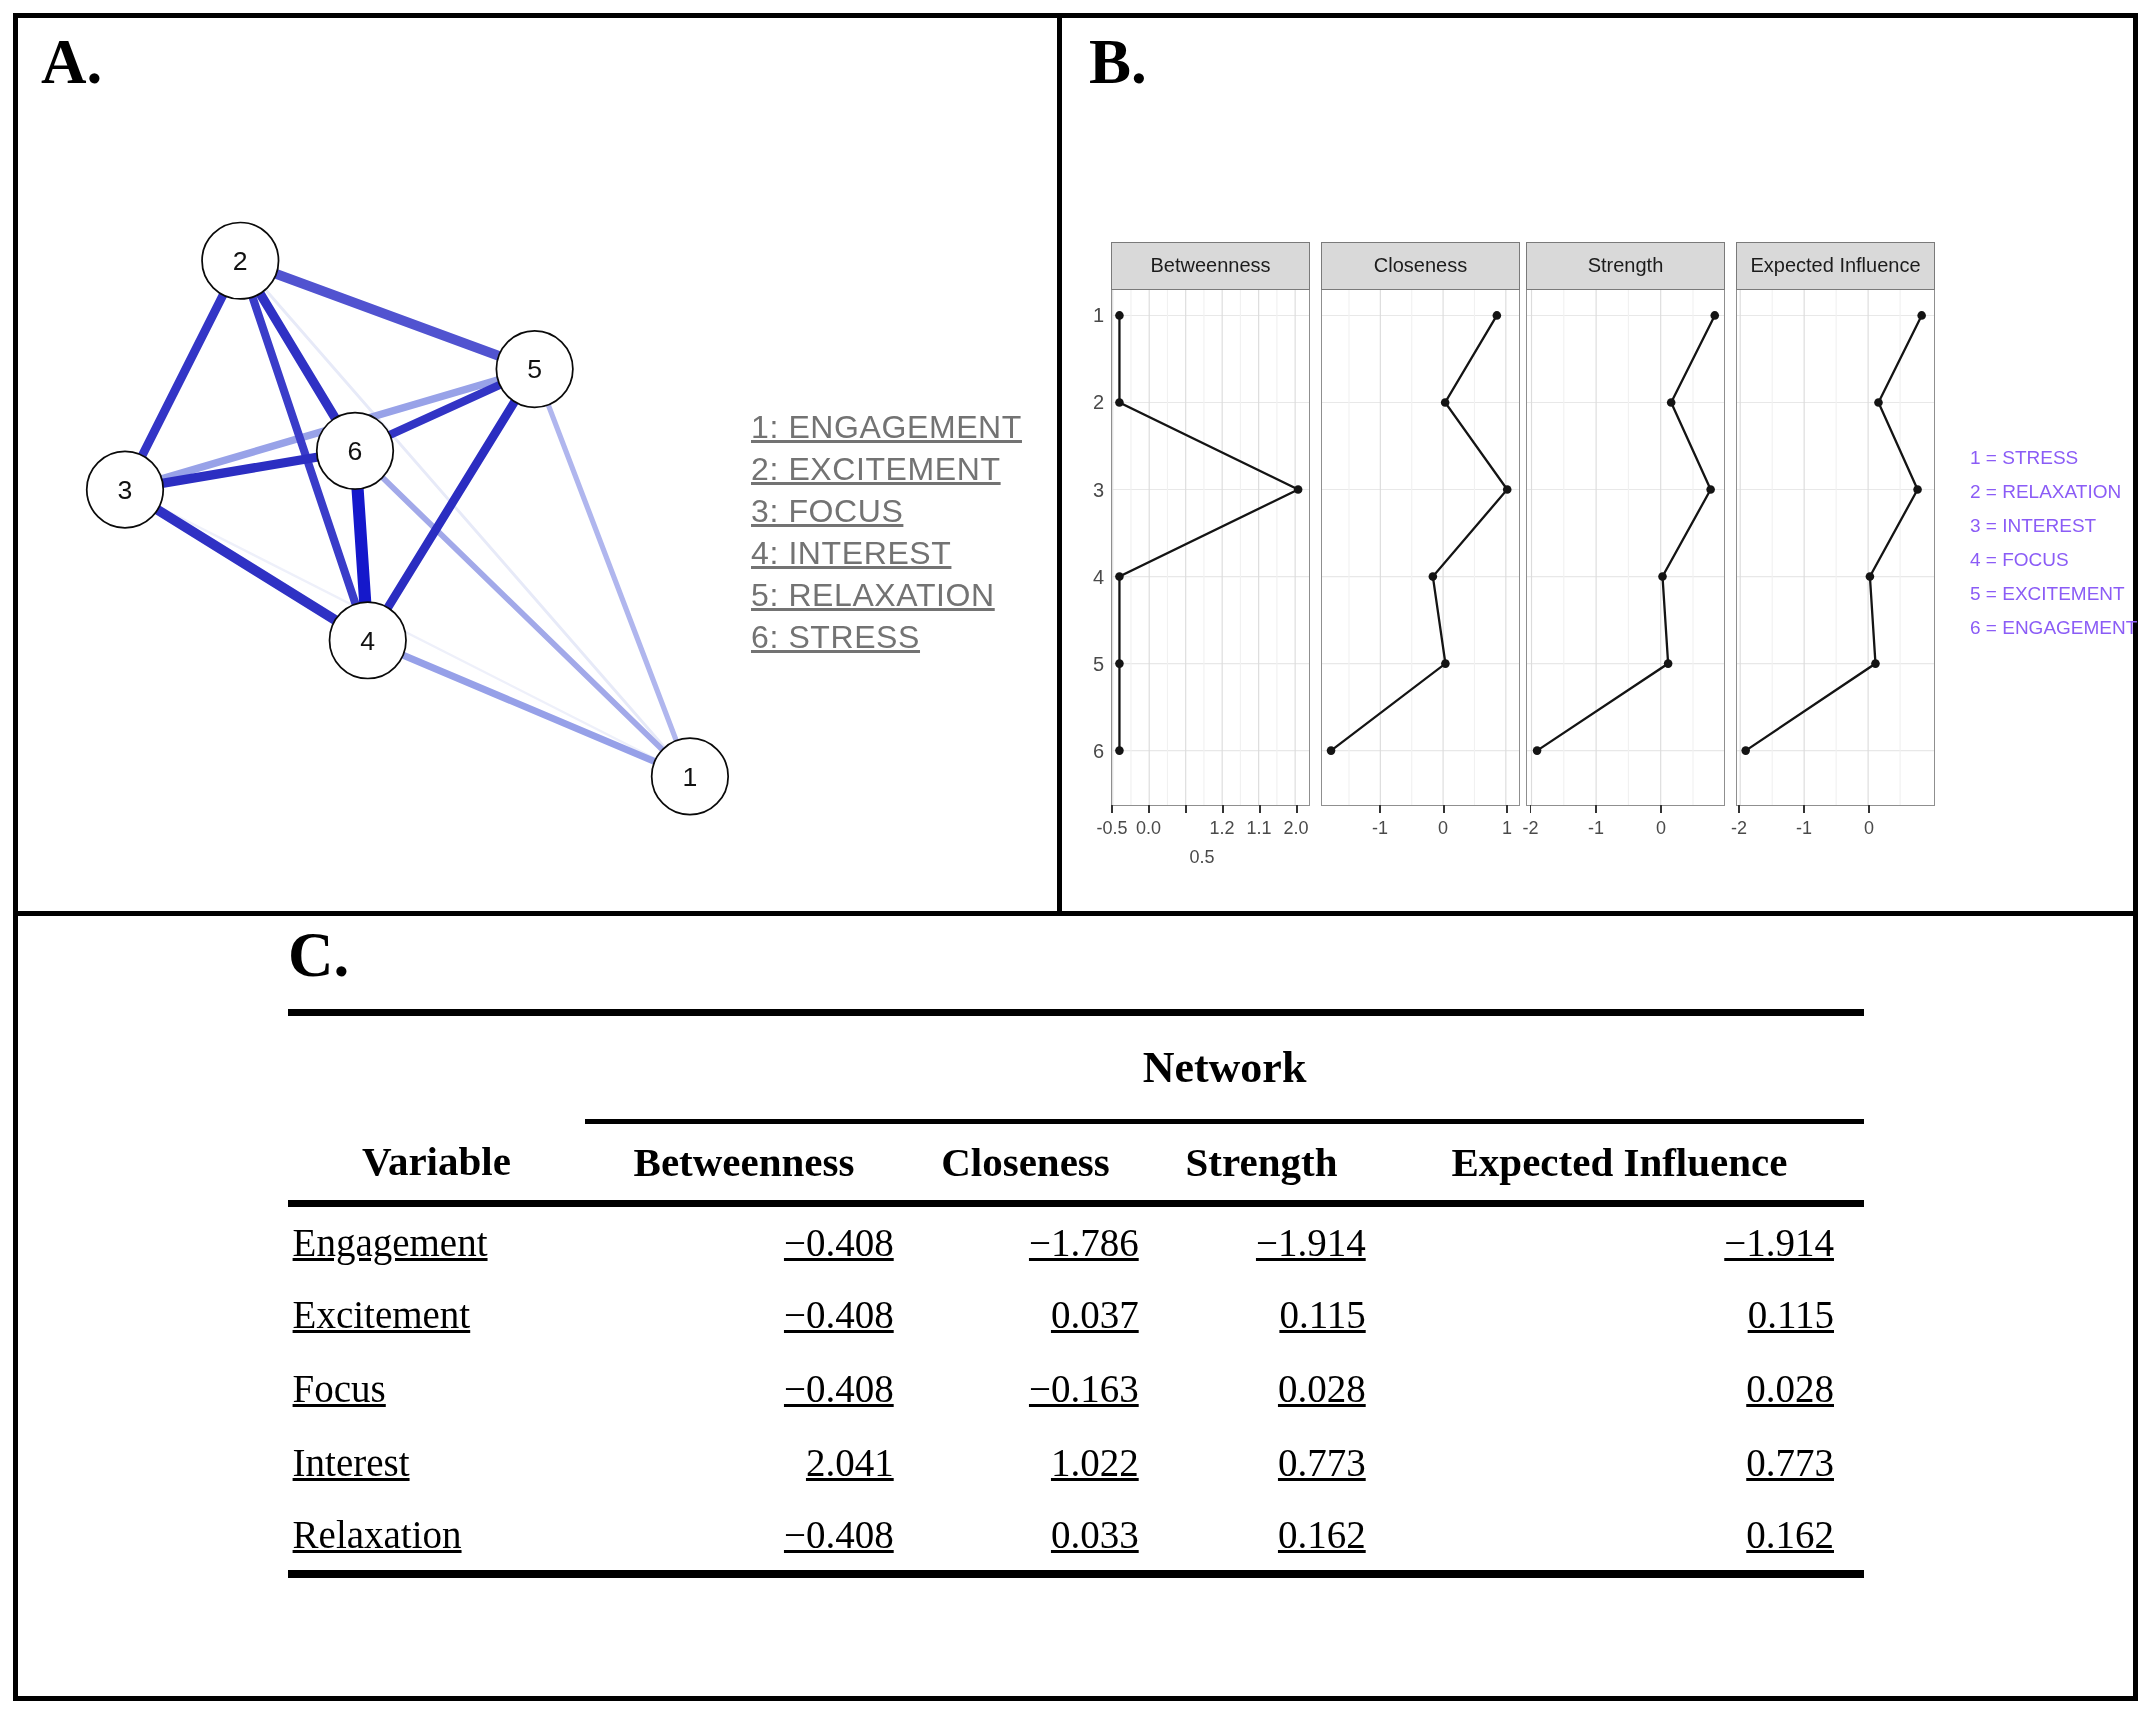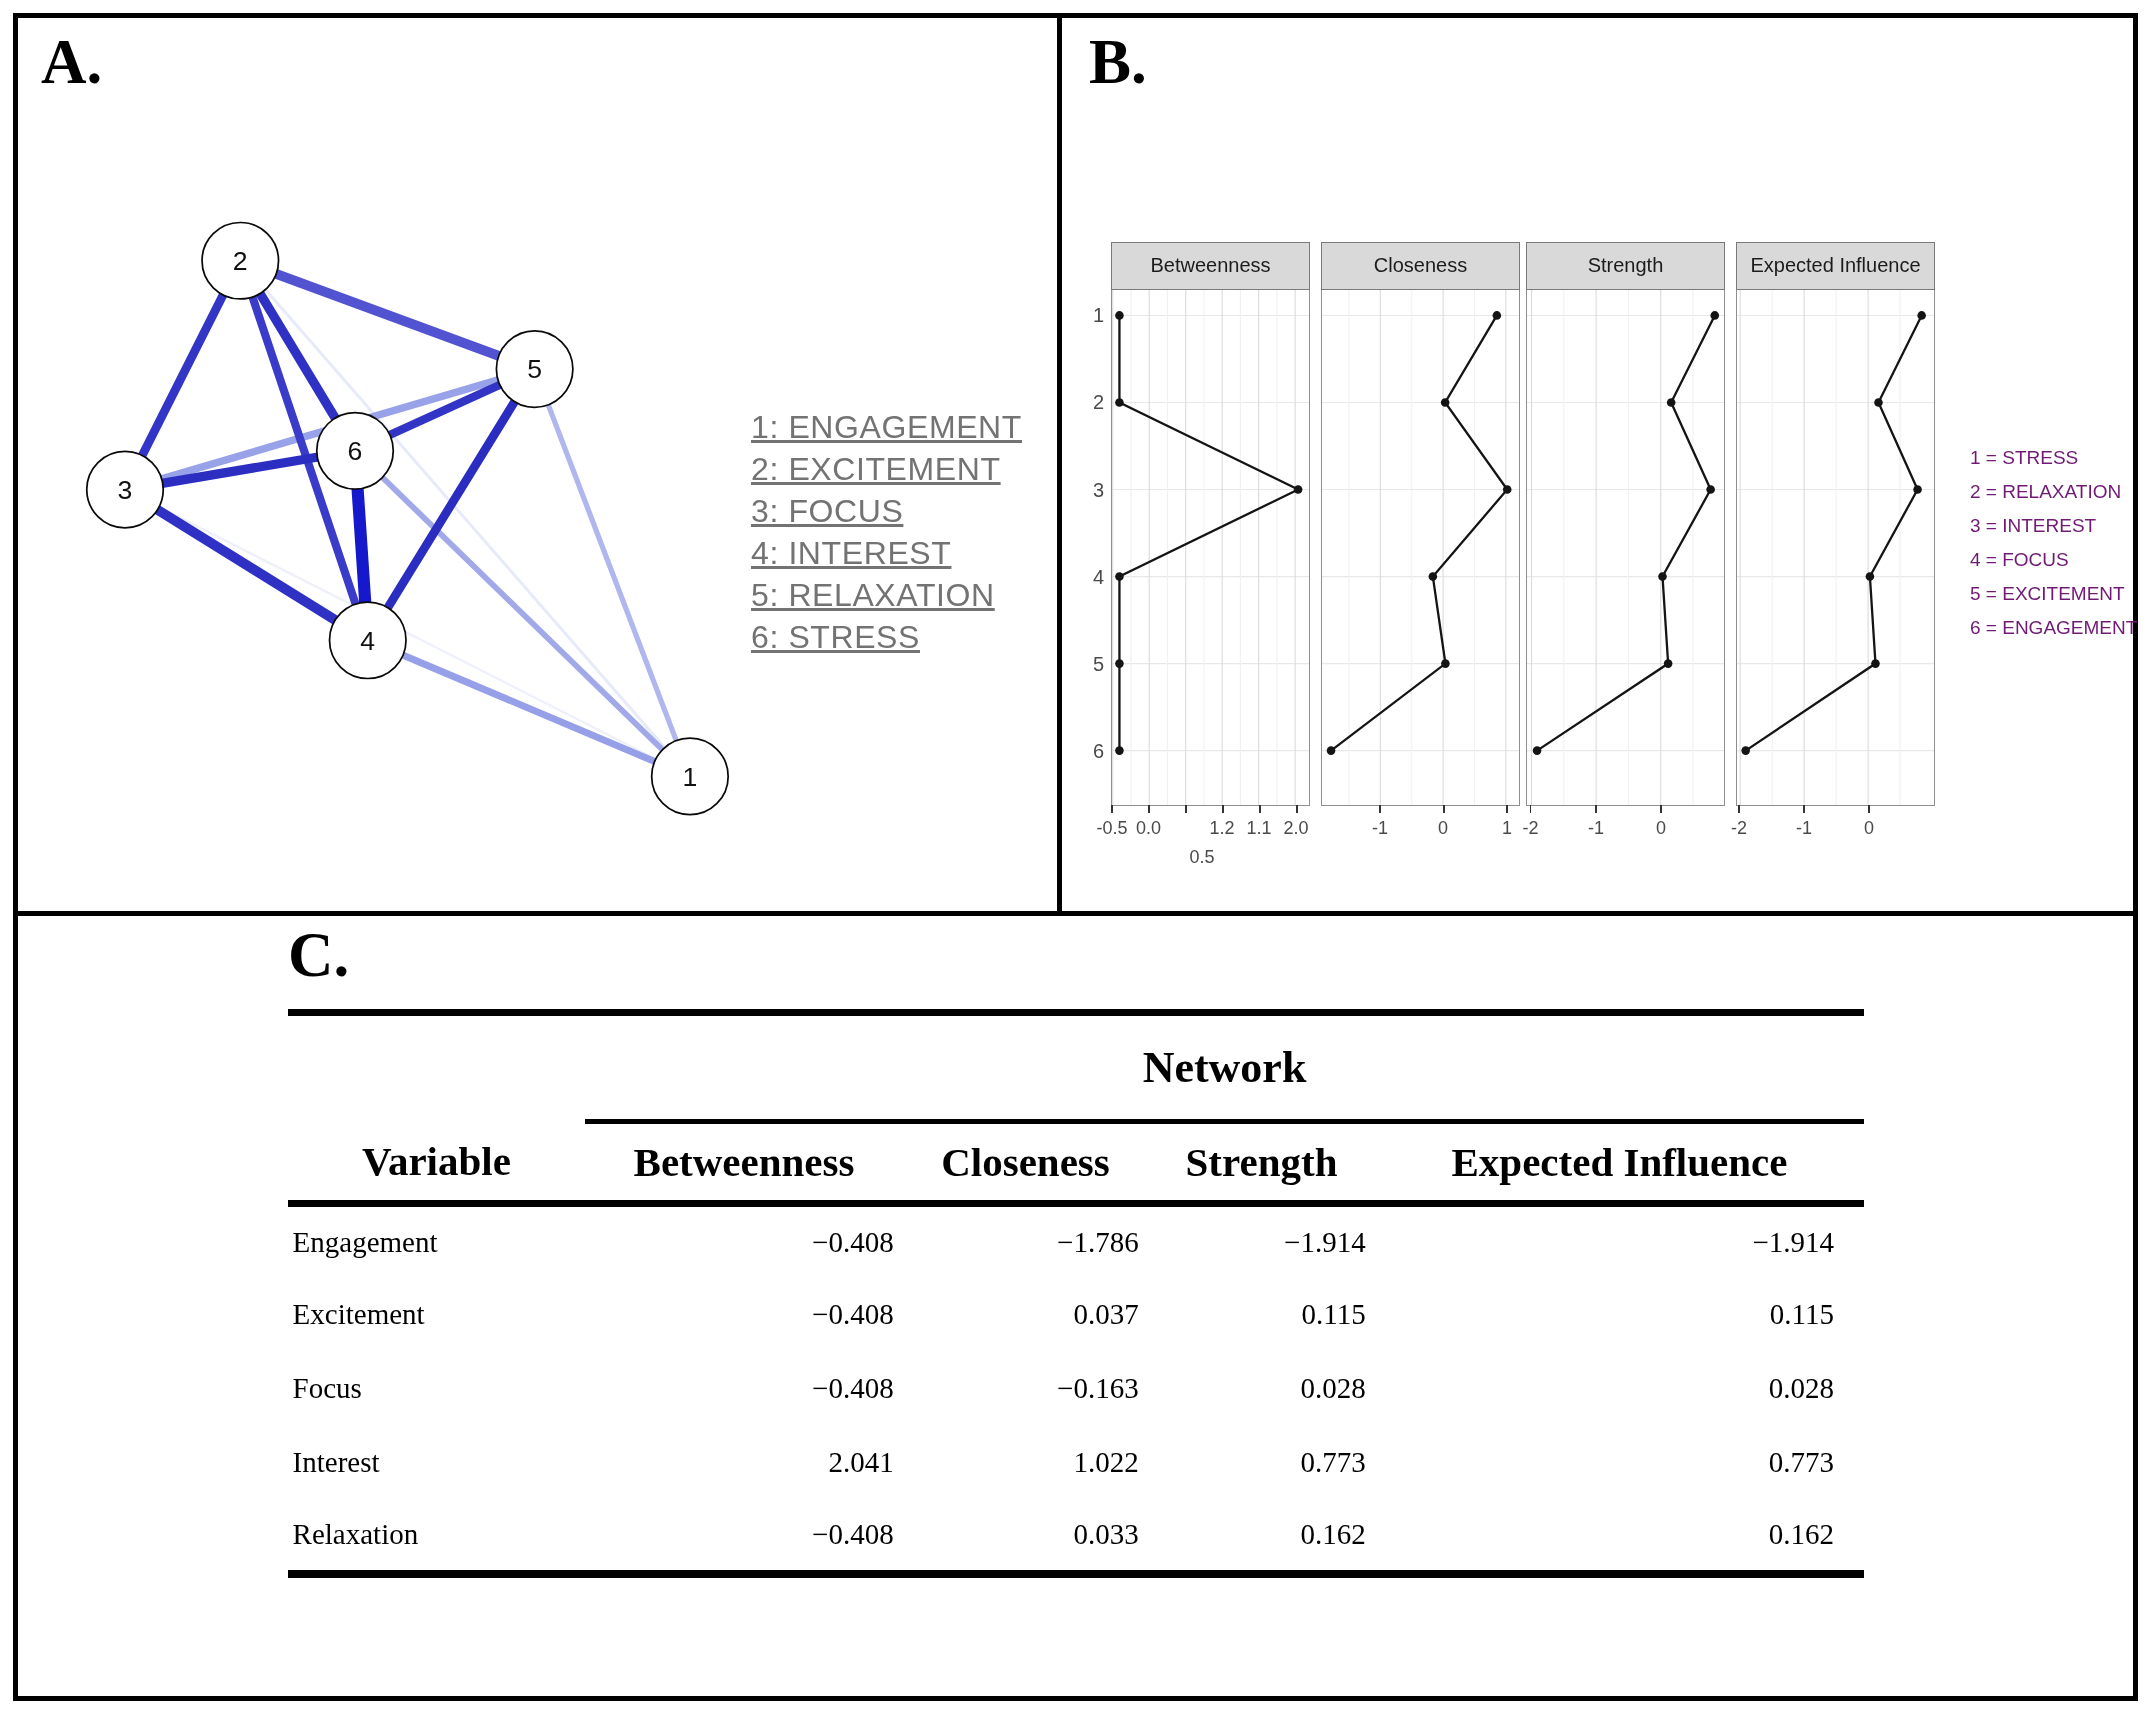--- a/index.html
+++ b/index.html
@@ -24,33 +24,33 @@
   
   .facet{position:absolute;top:242px;width:199px;height:614px;}
   .strip{position:absolute;left:0;top:0;width:199px;height:48px;background:#d9d9d9;
          border:1.7px solid #7a7a7a;box-sizing:border-box;text-align:center;
          font-size:20px;color:#1c1c1c;line-height:44px;}
   .plot{position:absolute;left:0;top:48px;width:199px;height:516px;background:#fff;
         border:1.7px solid #8f8f8f;border-top:none;box-sizing:border-box;display:block;}
   .xtick-label{position:absolute;width:52px;text-align:center;font-size:18px;color:#4a4a4a;top:576px;}
   .xtick-mark{position:absolute;width:1.7px;height:8px;background:#333;top:563px;}
   .ylab{position:absolute;width:41px;text-align:right;font-size:20px;color:#4a4a4a;line-height:24px;}
-  #legendB{position:absolute;left:1970px;top:441px;font-size:19px;line-height:34px;color:#701a75;}
+  #legendB{position:absolute;left:1970px;top:441px;font-size:19px;line-height:34px;color:#8b5cf6;}
 
   
   #ctable{position:absolute;left:288px;top:1009px;width:1576px;border-collapse:collapse;
           font-family:"Liberation Serif",serif;color:#000;
           border-top:7px solid #000;border-bottom:8.7px solid #000;}
   #ctable td,#ctable th{padding:0;}
   #ctable .group-row{height:109px;}
   #ctable .group-cell{border-bottom:5.8px solid #000;text-align:center;font-weight:bold;font-size:44px;}
   #ctable .head-row{height:82px;}
   #ctable .head-row th{border-bottom:7px solid #000;font-weight:bold;font-size:41px;vertical-align:middle;text-align:center;white-space:nowrap;}
   #ctable tbody tr{height:74px;}
-  #ctable tbody td{font-size:29px;vertical-align:middle;}
+  #ctable tbody td{font-size:39px;vertical-align:middle;text-decoration:underline;}
   #ctable td.var{text-align:left;padding-left:4.6px;}
   #ctable td.num{text-align:right;padding-right:9.3px;}
   #ctable td.num-last{text-align:right;padding-right:30px;}
 </style>
 </head>
 <body>
 
 <div id="canvas">
   <div id="frame"></div>
   <div id="divider-v"></div>

